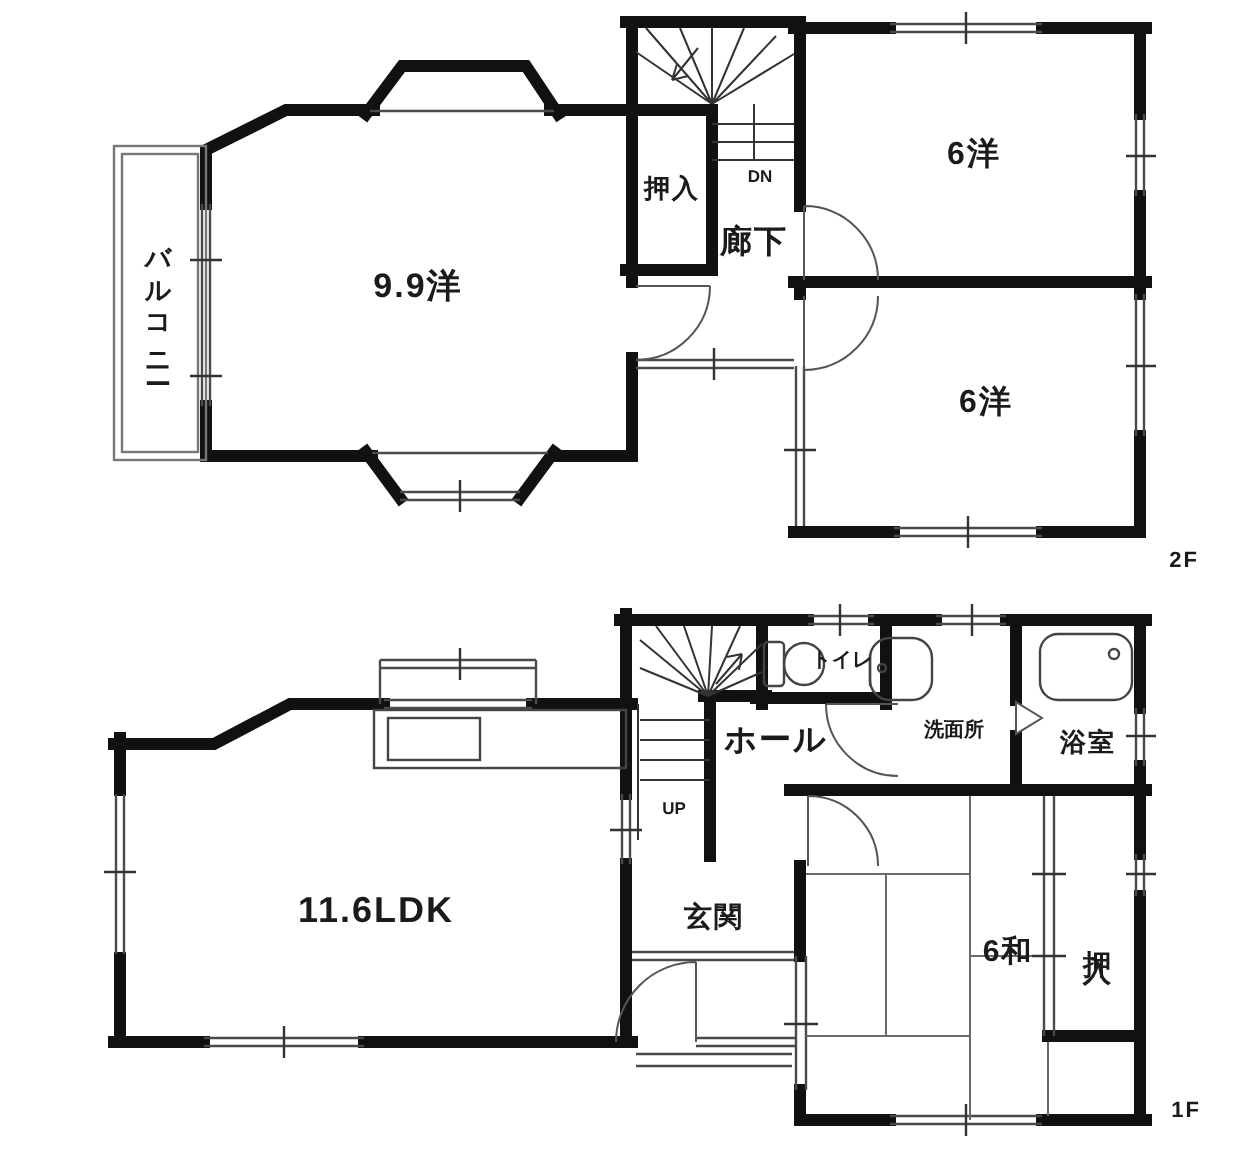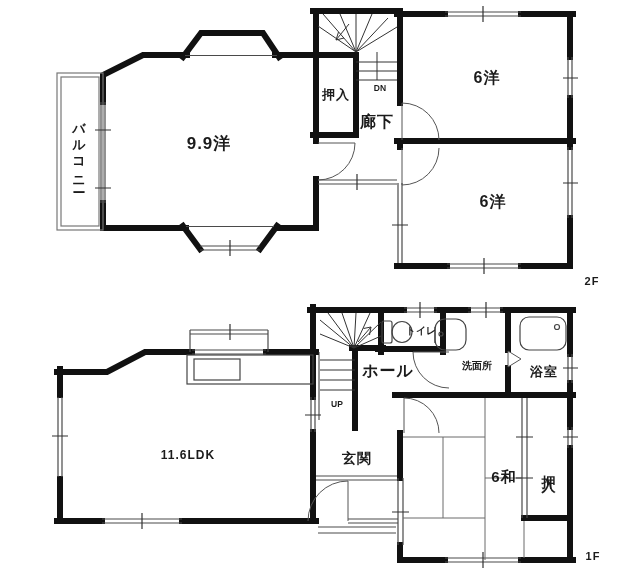--- a/index.html
+++ b/index.html
@@ -147,21 +147,21 @@
 
 <div class="lbl vert" style="left:79px;top:151px;font-size:13px;">バルコニー</div>
 <div class="lbl" style="left:209px;top:143px;font-size:17px;">9.9洋</div>
 <div class="lbl" style="left:336px;top:94px;font-size:13px;">押入</div>
 <div class="lbl small" style="left:380px;top:88px;font-size:8.5px;">DN</div>
 <div class="lbl" style="left:377px;top:122px;font-size:16px;">廊下</div>
 <div class="lbl" style="left:487px;top:78px;font-size:16px;">6洋</div>
 <div class="lbl" style="left:493px;top:202px;font-size:16px;">6洋</div>
 <div class="lbl" style="left:592px;top:257px;font-size:11px;margin-top:24px;">2F</div>
 
-<div class="lbl" style="left:188px;top:455px;font-size:12px;text-align:center;">11.6LDK</div>
+<div class="lbl" style="left:188px;top:455px;font-size:18px;text-align:center;">11.6LDK</div>
 <div class="lbl" style="left:388px;top:371px;font-size:16px;">ホール</div>
 <div class="lbl small" style="left:337px;top:404px;font-size:8.5px;">UP</div>
 <div class="lbl small" style="left:421px;top:331px;font-size:10px;">トイレ</div>
 <div class="lbl small" style="left:477px;top:366px;font-size:10px;">洗面所</div>
 <div class="lbl" style="left:544px;top:371px;font-size:13px;">浴室</div>
 <div class="lbl" style="left:357px;top:458px;font-size:14px;">玄関</div>
 <div class="lbl" style="left:460px;top:476px;font-size:15px;margin-left:44px;">6和</div>
 <div class="lbl vert" style="left:549px;top:467px;font-size:14px;">押入</div>
 <div class="lbl" style="left:593px;top:556px;font-size:11px;">1F</div>
 

